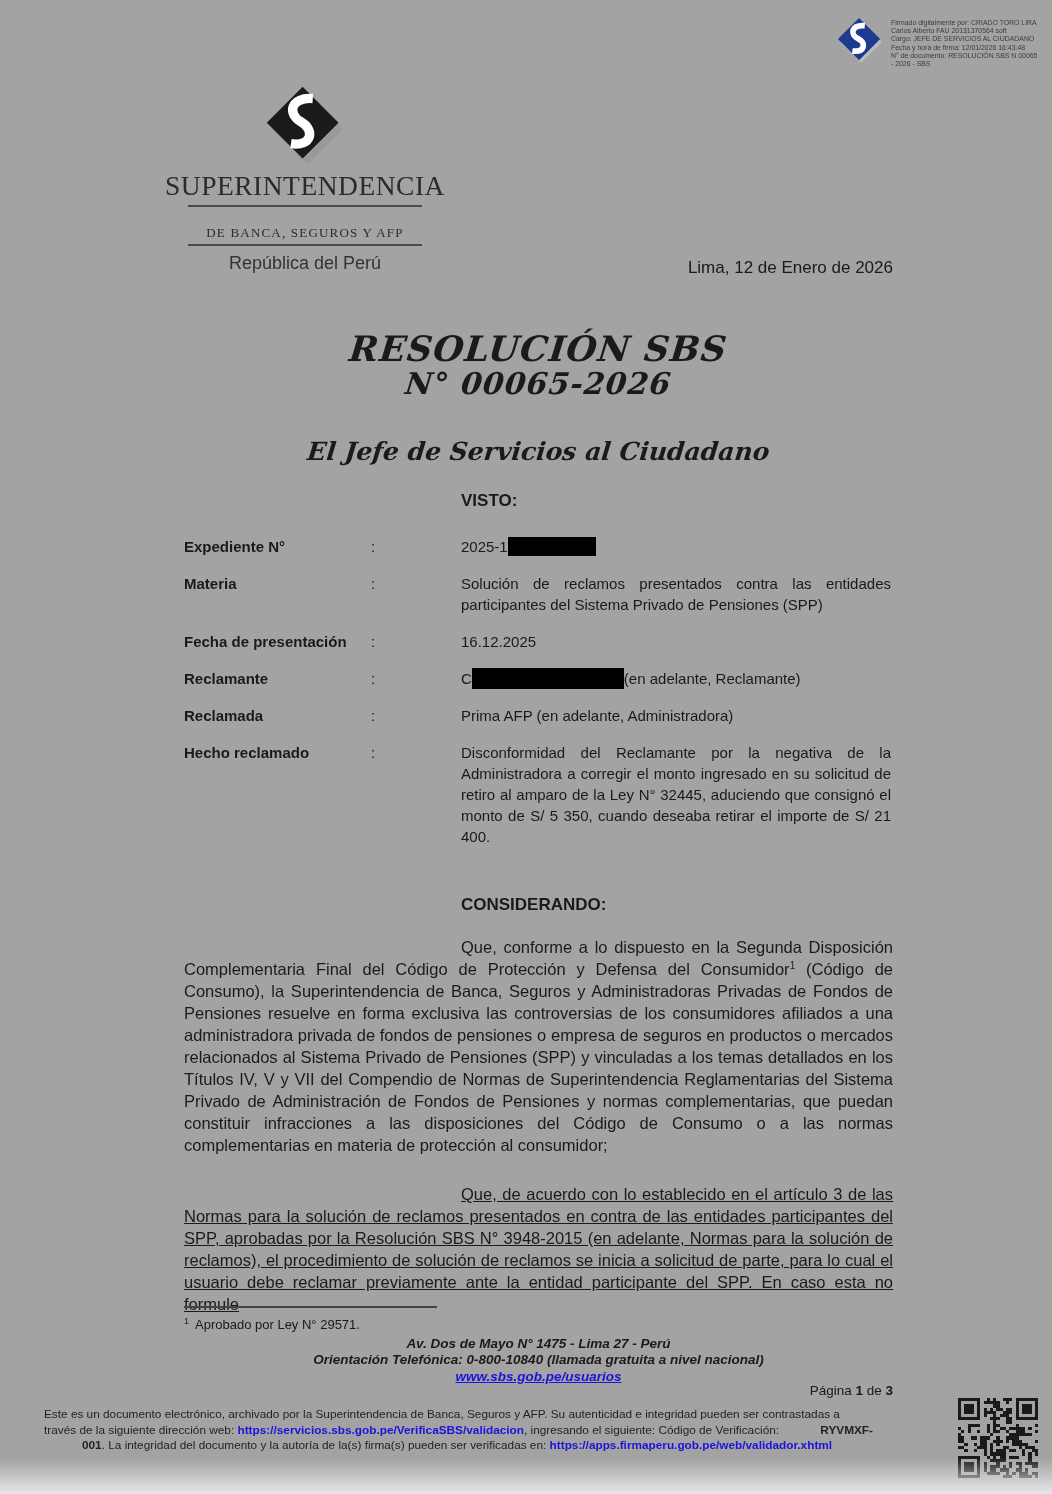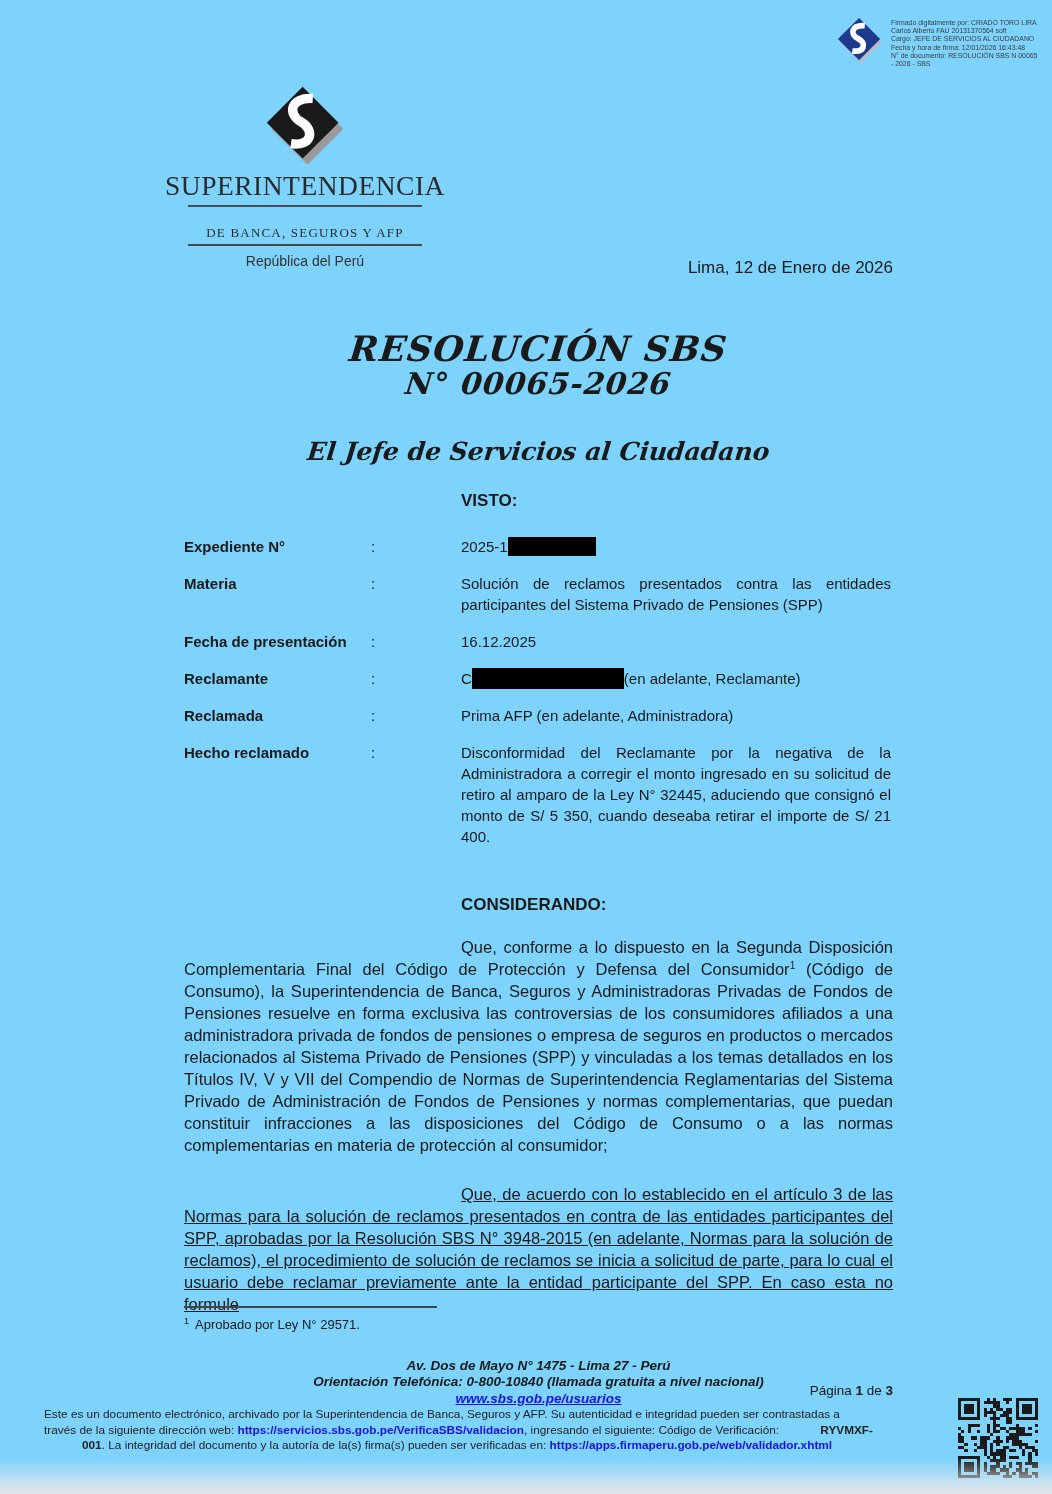--- a/index.html
+++ b/index.html
@@ -1,31 +1,31 @@
 <!DOCTYPE html>
 <html lang="es"><head>
 <meta charset="utf-8">
 <style>
   html,body{margin:0;padding:0;background:#ffffff;}
   .page{
-    position:relative; width:1052px; height:1494px; background:#7dd3fc;
+    position:relative; width:1052px; height:1494px; background:#a3a3a3;
     font-family:"Liberation Sans", sans-serif; color:#1a1a1a; overflow:hidden;
   }
   
   .sig-block{position:absolute; top:16px; left:836px; width:212px; display:flex; gap:7px; align-items:flex-start;}
   .sig-logo{width:48px; height:48px; flex:0 0 auto;}
   .sig-text{font-size:6.9px; line-height:8.2px; color:#3c3c3c; padding-top:3px;}
   
   .org-logo{position:absolute; top:86px; left:150px; width:310px; text-align:center;}
   .org-diamond{width:78px; height:78px; margin:0 auto;}
   .org-name{font-family:"Liberation Serif", serif; font-size:27.5px; letter-spacing:.5px; color:#2b2b2b; margin-top:2px; white-space:nowrap;}
   .org-rule{height:2px; background:#4a4a4a; width:234px; margin:3px auto 0 auto;}
   .org-rule.lower{margin-top:3px; height:1.6px;}
   .org-subtitle{font-family:"Liberation Serif", serif; font-size:13px; letter-spacing:1.2px; color:#2b2b2b; margin-top:18px; white-space:nowrap;}
-  .org-country{font-size:14px; color:#333; margin-top:7px;}
+  .org-country{font-size:18px; color:#333; margin-top:7px;}
   
   .date-line{position:absolute; top:258px; left:184px; width:709px; text-align:right; font-size:17px;}
   
   .script{font-family:"DejaVu Serif", serif; font-style:italic; font-weight:bold; transform:skewX(-6deg);}
   .res-title{position:absolute; left:184px; width:709px; text-align:center;}
   .res-title.l1{top:328px; font-size:35px; letter-spacing:1px;}
   .res-title.l2{top:366px; font-size:30px; letter-spacing:1px;}
   .signer-title{position:absolute; top:437px; left:184px; width:709px; text-align:center; font-size:25px;}
   
   .sec-heading{position:absolute; left:461px; font-size:17px; font-weight:bold;}
@@ -41,21 +41,21 @@
   
   .para{position:absolute; left:184px; width:709px; font-size:16.5px; line-height:22px; text-align:justify;}
   .para.p1{top:936px; text-indent:277px;}
   .para.p2{top:1183px; text-indent:277px;text-decoration:underline;}
   sup.fn{font-size:10px; vertical-align:super; line-height:0;}
   
   .fn-rule{position:absolute; top:1306px; left:184px; width:253px; height:1.5px; background:#444;}
   .fn-text{position:absolute; top:1316px; left:184px; font-size:13px;}
   .fn-text sup{font-size:9px; margin-right:6px;}
   
-  .footer-addr{position:absolute; left:184px; width:709px; text-align:center; font-size:13.5px; font-weight:bold; font-style:italic; line-height:16px;margin-top:22px;}
+  .footer-addr{position:absolute; left:184px; width:709px; text-align:center; font-size:13.5px; font-weight:bold; font-style:italic; line-height:16px;}
   .footer-addr.a1{top:1336px;}
   .footer-addr.a2{top:1352px;}
   .footer-addr.a3{top:1369px;}
   .link-blue{color:#1b12dc; text-decoration:underline; cursor:pointer;}
   .page-num{position:absolute; top:1383px; left:184px; width:709px; text-align:right; font-size:13.5px; white-space:pre;}
   .page-num b{font-weight:bold;}
   
   .disclaimer{position:absolute; top:1407px; left:8px; width:870px; font-size:11.8px; line-height:15.6px; color:#222;margin-left:36px;}
   .disclaimer .dline{white-space:pre-wrap;}
   .dlink{color:#1b12dc; font-weight:bold; cursor:pointer;}

